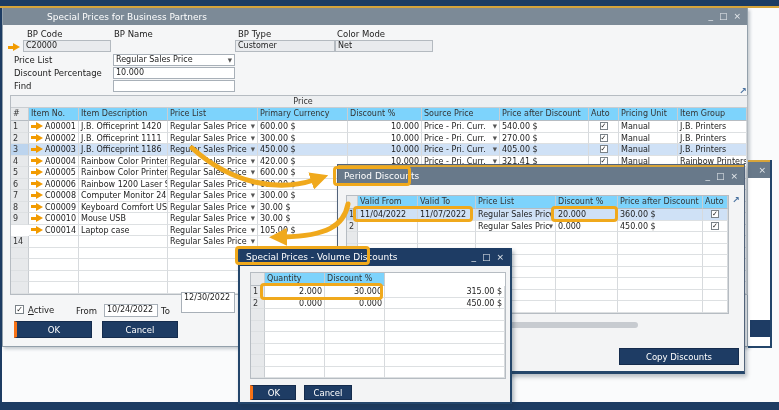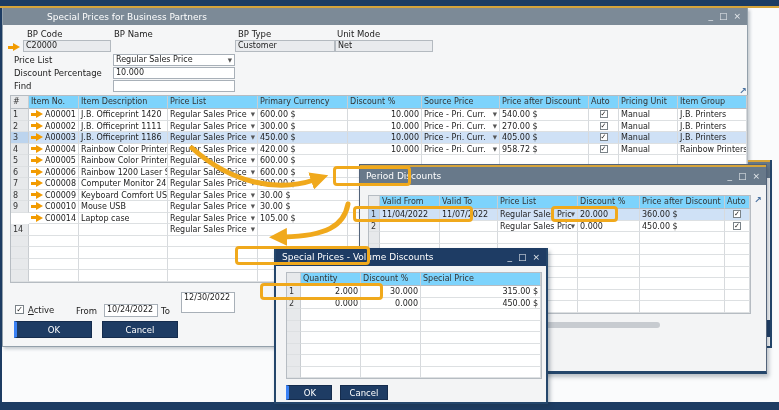--- a/index.html
+++ b/index.html
@@ -59,34 +59,34 @@
         font-size:7px; line-height:6px; text-align:center; color:#222; }
   .dropcell { display:flex; }
   .dropcell .dtext { flex:1; overflow:hidden; }
   .alr { text-align:right; }
 
   .expand-ico { position:absolute; font-size:9px; color:#4a72a0; font-weight:bold; line-height:9px; }
 
   
   .btn { position:absolute; background:#1e3c64; color:#fff; font-size:8.5px; text-align:center;
          border:1px solid #152c4d; cursor:default; display:flex; align-items:center; justify-content:center; }
-  .btn.def { border-left:3px solid #3b82f6; }
+  .btn.def { border-left:3px solid #f97316; }
   .u1::first-letter { text-decoration:underline; }
 
   
   .chk { position:absolute; width:9px; height:9px; border:1px solid #7a8288; background:#fff;
          font-size:8px; line-height:7px; text-align:center; color:#222; }
   .hscroll { position:absolute; height:6px; background:#c7cbd0; border-radius:3px; }
 
   
   .period-win { left:337px; top:164px; width:408px; height:210px; background:#f3f4f5;
-                border:1px solid #52637a; border-bottom:3px solid #24466b; box-shadow:2px 3px 4px rgba(30,50,70,.3); z-index:30;margin-left:22px; }
+                border:1px solid #52637a; border-bottom:3px solid #24466b; box-shadow:2px 3px 4px rgba(30,50,70,.3); z-index:30; }
   .gold-edge { position:absolute; left:0; top:0; width:100%; height:2px; background:#d7a43a; }
   .volume-win { left:238px; top:248px; width:274px; height:156px; background:#f3f4f5;
-                border:2px solid #24466b; border-top:none; box-shadow:2px 3px 4px rgba(30,50,70,.35); z-index:40;margin-left:36px; }
+                border:2px solid #24466b; border-top:none; box-shadow:2px 3px 4px rgba(30,50,70,.35); z-index:40; }
 
   
   .sliver-win { left:748px; top:160px; width:24px; height:188px; background:#fff;
                 border-right:2px solid #24466b; border-bottom:2px solid #24466b; z-index:20; }
 
   
   .ann { position:absolute; border:3px solid #f0a91c; border-radius:4px; z-index:50; pointer-events:none; }
   .ann-svg { position:absolute; left:0; top:0; z-index:50; pointer-events:none; }
   .ann-arrow { fill:none; stroke:#f0a91c; stroke-width:5; stroke-linecap:round; }
 </style>
@@ -105,40 +105,43 @@
       <span>_</span>
       <span>□</span>
       <span>×</span>
     </span>
   </div>
 
   
   <span class="flabel" style="left:24px;top:21px">BP Code</span>
   <span class="flabel" style="left:111px;top:21px">BP Name</span>
   <span class="flabel" style="left:235px;top:21px">BP Type</span>
-  <span class="flabel" style="left:334px;top:21px">Unit Mode</span>
+  <span class="flabel" style="left:334px;top:21px">Color Mode</span>
 
   <span class="la abs" style="left:5px;top:34px"><span class="lab"></span><span class="lat"></span></span>
   <div class="ffield dis" style="left:20px;top:32px;width:88px">C20000</div>
   <div class="ffield dis" style="left:232px;top:32px;width:100px">Customer</div>
   <div class="ffield dis" style="left:332px;top:32px;width:98px">Net</div>
 
   <span class="flabel" style="left:11px;top:47px">Price List</span>
   <div class="ffield drop" style="left:110px;top:46px;width:122px">
     <span class="dtext">Regular Sales Price</span>
     <span class="dd">▼</span>
   </div>
   <span class="flabel" style="left:11px;top:60px">Discount Percentage</span>
   <div class="ffield" style="left:110px;top:59px;width:122px">10.000</div>
   <span class="flabel" style="left:11px;top:73px">Find</span>
   <div class="ffield" style="left:110px;top:72px;width:122px"></div>
 
   
   <span class="expand-ico" style="left:736px;top:79px">↗</span>
   <div class="dtable" style="left:7px;top:87px;width:738px">
+    <div class="tgroup">
+      <span class="tgroup-label">Price</span>
+    </div>
   <div class="trow hrow">
         <div class="tcell numcol" style="width: 18px;">#</div>
         <div class="tcell" style="width: 50px;">Item No.</div>
         <div class="tcell" style="width: 89px;">Item Description</div>
         <div class="tcell" style="width: 90px;">Price List</div>
         <div class="tcell" style="width: 90px;">Primary Currency</div>
         <div class="tcell" style="width: 74px;">Discount %</div>
         <div class="tcell" style="width: 78px;">Source Price</div>
         <div class="tcell" style="width: 89px;">Price after Discount</div>
         <div class="tcell" style="width: 30px;">Auto</div>
@@ -215,21 +218,21 @@
         <div class="tcell dropcell" style="width: 90px;">
           <span class="dtext">Regular Sales Price</span>
           <span class="dd">▼</span>
         </div>
         <div class="tcell" style="width: 90px;">420.00 $</div>
         <div class="tcell alr" style="width: 74px;">10.000</div>
         <div class="tcell dropcell" style="width: 78px;">
           <span class="dtext">Price - Pri. Curr.</span>
           <span class="dd">▼</span>
         </div>
-        <div class="tcell" style="width: 89px;">958.72 $</div>
+        <div class="tcell" style="width: 89px;">321.41 $</div>
         <div class="tcell ccell" style="width: 30px;">
           <span class="cb">✓</span>
         </div>
         <div class="tcell" style="width: 59px;">Manual</div>
         <div class="tcell" style="width: 69px;">Rainbow Printers</div>
       </div>
       <div class="trow">
         <div class="tcell numcol" style="width: 18px;">5</div>
         <div class="tcell" style="width: 50px;"><span class="la"><span class="lab"></span><span class="lat"></span></span>A00005</div>
         <div class="tcell" style="width: 89px;">Rainbow Color Printer 7.5</div>
@@ -523,38 +526,38 @@
         <div class="tcell numcol" style="width: 11px;"></div>
         <div class="tcell" style="width: 60px;"></div>
         <div class="tcell" style="width: 58px;"></div>
         <div class="tcell" style="width: 80px;"></div>
         <div class="tcell" style="width: 62px;"></div>
         <div class="tcell" style="width: 85px;"></div>
         <div class="tcell" style="width: 25px;"></div>
       </div>
     </div>
   <div class="hscroll" style="left:8px;top:157px;width:292px"></div>
+  <div class="btn u1" style="left:281px;top:183px;width:120px;height:17px">Copy Discounts</div>
 </div>
 
 <div class="win volume-win">
   <div class="titlebar tb-navy" style="top:0;height:18px">
     <span class="tb-title" style="padding-left:6px">Special Prices - Volume Discounts</span>
     <span class="tb-controls">
       <span>_</span>
       <span>□</span>
       <span>×</span>
     </span>
   </div>
   <span class="expand-ico" style="left:254px;top:25px">↗</span>
   <div class="dtable" style="left:10px;top:24px;width:256px">
       <div class="trow hrow">
         <div class="tcell numcol" style="width: 14px;"></div>
         <div class="tcell" style="width: 60px;">Quantity</div>
         <div class="tcell" style="width: 60px;">Discount %</div>
-        <div class="tcell" style="width: 120px;">Special Price</div>
       </div>
       <div class="trow">
         <div class="tcell numcol" style="width: 14px;">1</div>
         <div class="tcell alr" style="width: 60px;">2.000</div>
         <div class="tcell alr" style="width: 60px;">30.000</div>
         <div class="tcell alr" style="width: 120px;">315.00 $</div>
       </div>
       <div class="trow">
         <div class="tcell numcol" style="width: 14px;">2</div>
         <div class="tcell alr" style="width: 60px;">0.000</div>

